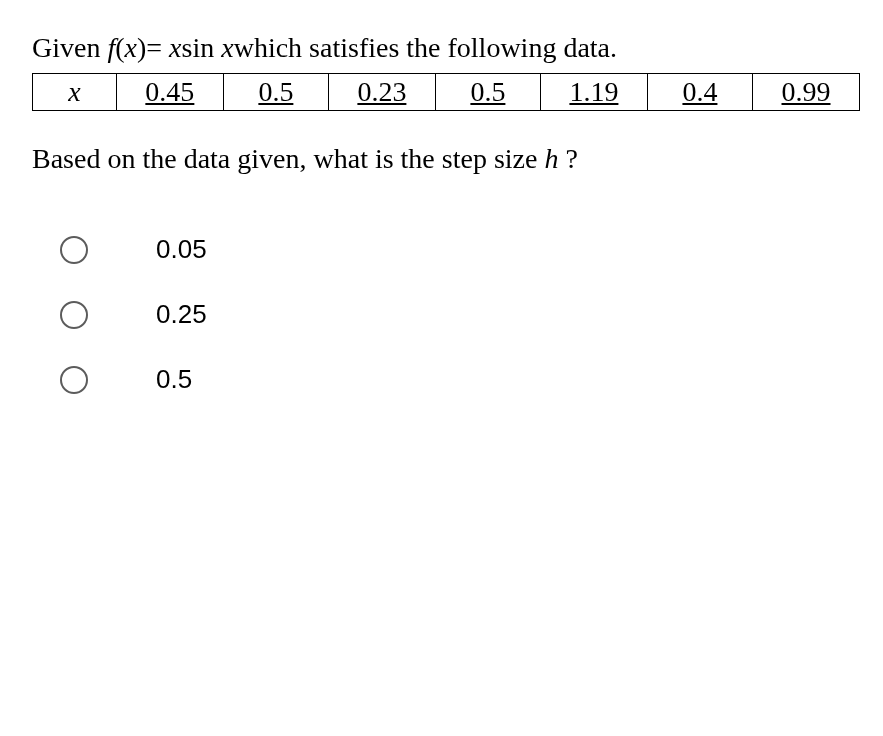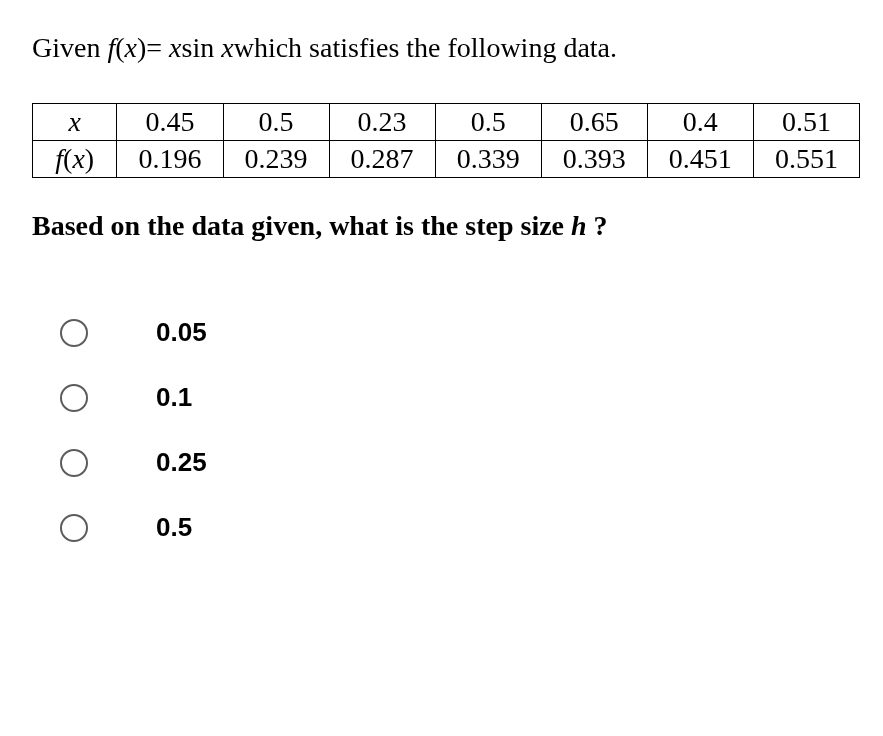--- a/index.html
+++ b/index.html
@@ -10,21 +10,21 @@
     body {
       font-family: "Times New Roman", Times, serif;
       background: #ffffff;
       width: 883px;
       height: 736px;
       padding: 28px 32px;
       color: #000000;
     }
     .question-text {
       font-size: 28px;
-      margin-bottom: 36px;
+      margin-bottom: 6px;
       line-height: 1.4;
     }
     .italic {
       font-style: italic;
     }
     .data-table {
       border-collapse: collapse;
       font-size: 28px;
       margin-bottom: 28px;
       width: 828px;
@@ -33,30 +33,29 @@
       border: 1.5px solid #000000;
       text-align: center;
       padding: 2px 8px;
       vertical-align: middle;
     }
     .data-table td.row-header {
       width: 92px;
     }
     .data-table td.cell {
       width: 113px;
+      text-decoration: underline;
     }
     .prompt-text {
       font-size: 28px;
-      margin-bottom: 72px;
+      margin-bottom: 56px;
       line-height: 1.4;
-      font-weight: bold;
     }
     .options {
       padding-left: 28px;
-      font-weight: bold;
     }
     .option-row {
       display: flex;
       align-items: center;
       margin-bottom: 34px;
     }
     .radio {
       width: 28px;
       height: 28px;
       border: 2.5px solid #5c5c5c;
@@ -82,52 +81,38 @@
 </div>
 
 <table class="data-table">
   <tbody>
       <tr>
     <td class="row-header"><span class="italic">x</span></td>
     <td class="cell">0.45</td>
     <td class="cell">0.5</td>
     <td class="cell">0.23</td>
     <td class="cell">0.5</td>
-    <td class="cell">0.65</td>
+    <td class="cell">1.19</td>
     <td class="cell">0.4</td>
-    <td class="cell">0.51</td>
-  </tr>
-  <tr>
-    <td class="row-header"><span class="italic">f</span>(<span class="italic">x</span>)</td>
-    <td class="cell">0.196</td>
-    <td class="cell">0.239</td>
-    <td class="cell">0.287</td>
-    <td class="cell">0.339</td>
-    <td class="cell">0.393</td>
-    <td class="cell">0.451</td>
-    <td class="cell">0.551</td>
+    <td class="cell">0.99</td>
   </tr>
 </tbody>
   </table>
 
 <div class="prompt-text">
   <span>Based on the data given, what is the step size </span>
   <span class="italic">h</span><span> ?</span>
 </div>
 
 <div class="options">
   <div class="option-row">
     <div class="radio"></div>
     <div class="option-label">0.05</div>
   </div>
   <div class="option-row">
     <div class="radio"></div>
-    <div class="option-label">0.1</div>
-  </div>
-  <div class="option-row">
-    <div class="radio"></div>
     <div class="option-label">0.25</div>
   </div>
   <div class="option-row">
     <div class="radio"></div>
     <div class="option-label">0.5</div>
   </div>
 </div>
 
 </body></html>

